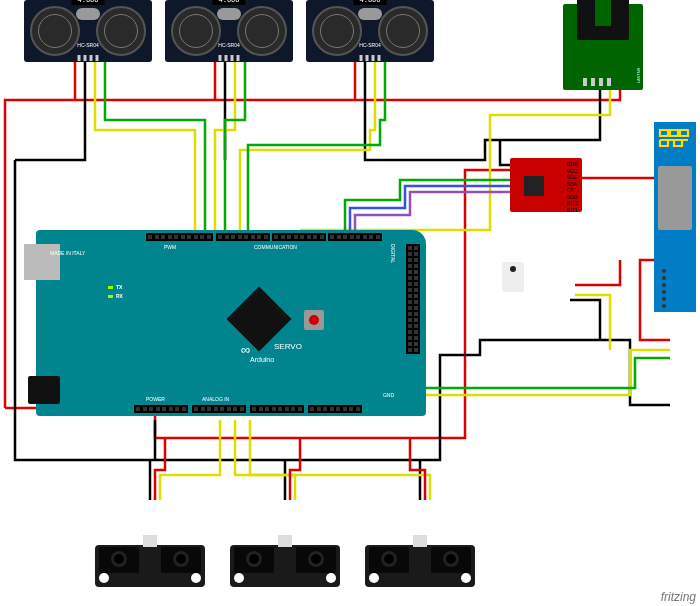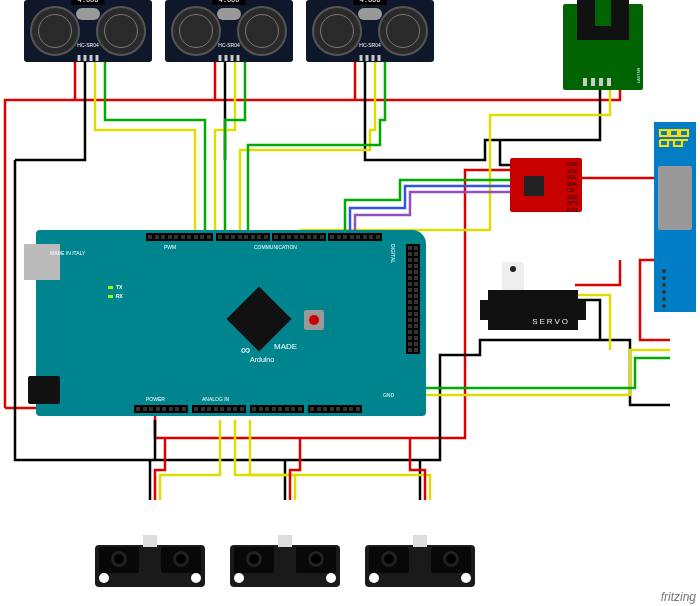--- a/index.html
+++ b/index.html
@@ -208,23 +208,20 @@
         <span></span>
         <span></span>
         <span></span>
         <span></span>
         <span></span>
       </div>
 </div>
 
 <div class="servo" style="left:488px;top:262px">
   <div class="horn"></div>
-  <div class="body">
-        <div class="txt">SERVO</div>
-      </div>
 </div>
 
 <div class="mega" style="left:36px;top:230px">
   <div class="usb"></div>
   <div class="pwr"></div>
   <div class="chip" style="top:66px;left:200px"></div>
   <div class="btn" style="top:80px;left:268px">
         <div class="dot"></div>
       </div>
 
@@ -363,21 +360,21 @@
     <span>
           <i></i>
           <b>TX</b>
         </span>
     <span>
           <i></i>
           <b>RX</b>
         </span>
   </div>
   <div class="infinity" style="top:112px;left:205px">∞</div>
-  <div class="brand" style="top:112px;left:238px">MADE</div>
+  <div class="brand" style="top:112px;left:238px">SERVO</div>
   <div class="brand" style="top:126px;left:214px;font-size:7px">Arduino</div>
 </div>
 
 <div class="ir" style="left:95px;top:545px">
   <div class="conn"></div>
       <div class="lens left"></div>
       <div class="lens right"></div>
   <div class="hole left"></div>
       <div class="hole right"></div>
 </div>

